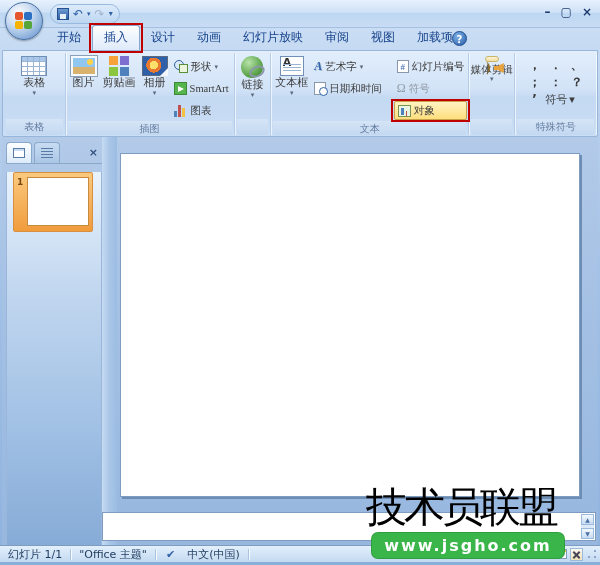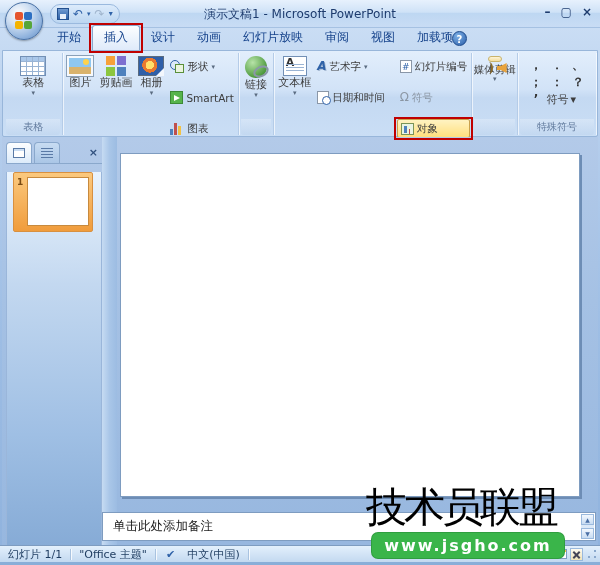--- a/index.html
+++ b/index.html
@@ -53,21 +53,21 @@
   .group { display:flex; flex-direction:column; padding:0 1px;
     border-right:1px solid #b5cce8; box-shadow:1px 0 0 rgba(255,255,255,.65); }
   .group-body { flex:1; display:flex; align-items:flex-start; justify-content:center; }
   .group-caption { height:16px; margin:1px 1px 0; text-align:center; font-size:10px; color:#60799c;
     background:linear-gradient(180deg,rgba(255,255,255,.25),rgba(190,212,238,.6));
     border-radius:0 0 3px 3px; line-height:15px; white-space:nowrap; overflow:hidden; }
   .bigbtn { display:flex; flex-direction:column; align-items:center; gap:1px;
     padding:3px 3px 1px; border-radius:3px; cursor:default; }
   .blabel { font-size:11px; color:#3c3c3c; line-height:12px; white-space:nowrap; }
   .barrow { font-size:7px; color:#5a6b80; line-height:7px; }
-  .stackcol { display:flex; flex-direction:column; justify-content:center; gap:12px; padding-top:4px; }
+  .stackcol { display:flex; flex-direction:column; justify-content:center; gap:3px; padding-top:4px;font-family:Liberation Serif, serif; }
   .smbtn { display:flex; align-items:center; gap:3px; font-size:10.5px; color:#3c3c3c;
     height:19px; padding:0 3px; border-radius:2px; white-space:nowrap; cursor:default; }
   .smbtn .sarrow { font-size:7px; color:#5a6b80; }
   .smbtn.disabled { opacity:.45; }
   .smbtn.highlight { background:linear-gradient(180deg,#fff3c2,#ffdf7e);
     border:1px solid #c9a14b; position:relative; }
   .anno-ring { position:absolute; inset:-3px -4px; border:2px solid #c00000; z-index:80; pointer-events:none; }
 
   
   .icon-table { width:26px; height:20px; border:1px solid #7290b6; background:
@@ -201,21 +201,20 @@
 <body>
 
 <div class="titlebar">
   <div class="qat">
     <span class="icon-save"></span>
     <span class="qbtn">↶</span>
     <span class="qbtn" style="font-size:7px;">▾</span>
     <span class="qbtn disabled">↷</span>
     <span class="qbtn" style="font-size:8px;">▾</span>
   </div>
-  <div class="title-text">演示文稿1 - Microsoft PowerPoint</div>
   <div class="win-controls">
     <span>–</span>
     <span>▢</span>
     <span>×</span>
   </div>
 </div>
 <div class="office-btn">
   <div class="office-logo">
       <i></i>
       <i></i>
@@ -392,21 +391,20 @@
         <span class="thumb-slide"></span>
       </div>
     </div>
   </div>
 
   <div class="splitter"></div>
 
   <div class="slide-canvas"></div>
 
   <div class="notes-pane">
-    <div class="notes-text">单击此处添加备注</div>
     <div class="nscroll">
       <div class="narrow">▲</div>
       <div class="narrow">▼</div>
     </div>
   </div>
 </div>
 
 <div class="statusbar">
   <span class="sitem">幻灯片 1/1</span>
   <span class="ssep"></span>

